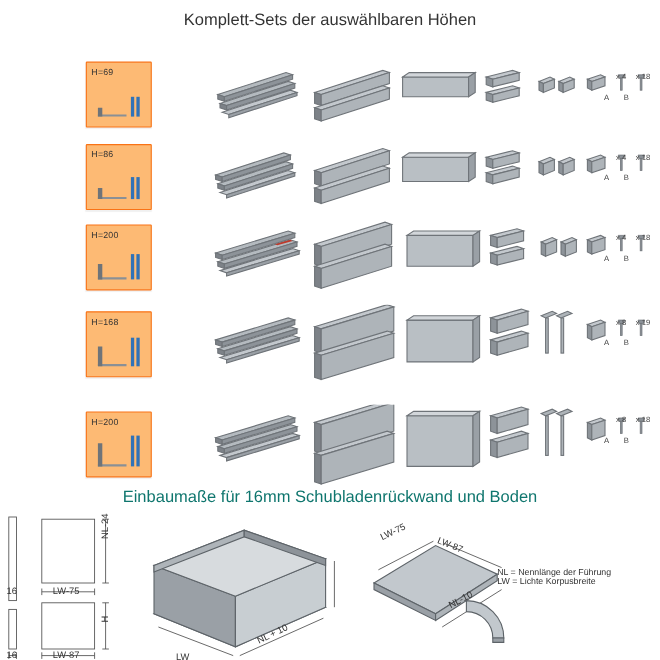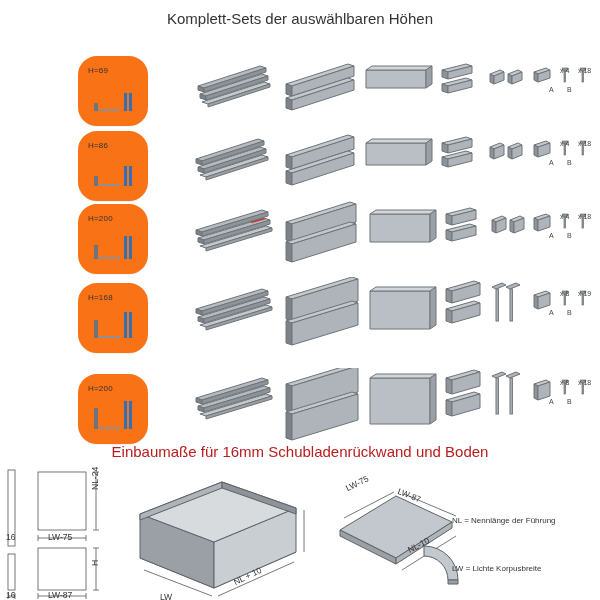--- a/index.html
+++ b/index.html
@@ -12,30 +12,30 @@
     position:relative;
   }
   .page{position:relative;width:600px;height:600px;}
 
   .title{
     position:absolute;top:10px;left:0;width:600px;
     text-align:center;font-size:15px;color:#333;
   }
   .title2{
     position:absolute;top:443px;left:0;width:600px;
-    text-align:center;font-size:15px;color:#b91c1c;
+    text-align:center;font-size:15px;color:#0f766e;
   }
 
   
   .row{position:absolute;left:0;width:600px;height:72px;}
 
   
   .hbox{
     position:absolute;left:78px;top:6px;width:58px;height:58px;
-    border:6px solid #f97316;border-radius:19px;background:#f97316;
+    border:1px solid #f97316;border-radius:1px;background:#fdba74;
     box-shadow:0 1px 1px rgba(0,0,0,.06);
   }
   .hlabel{
     position:absolute;left:4px;top:4px;
     font-size:8px;color:#333;letter-spacing:.2px;
   }
   .hglyph{position:absolute;left:6px;bottom:5px;width:46px;height:34px;}
 
   
   .parts{position:absolute;left:190px;top:0;width:400px;height:72px;}
@@ -518,15 +518,15 @@
   <div class="legend" style="left:406px;top:546px;transform:rotate(-28deg);transform-origin:left top;">NL-10</div>
 
   <svg class="svgwrap" style="left:418px;top:540px;" width="50" height="48" viewBox="0 0 50 48">
     <g stroke="#5d6368" stroke-width="1">
       <path d="M6 6 A34 34 0 0 1 40 40 L30 40 A24 24 0 0 0 6 16 Z" fill="#c2c8cd"></path>
       <path d="M40 40 L40 44 L30 44 L30 40 Z" fill="#9aa0a6"></path>
     </g>
   </svg>
 
   <div class="legend" style="left:452px;top:516px;font-size:8px;">NL = Nennlänge der Führung</div>
-  <div class="legend" style="left:452px;top:524px;font-size:8px;margin-top:40px;">LW = Lichte Korpusbreite</div>
+  <div class="legend" style="left:452px;top:524px;font-size:8px;">LW = Lichte Korpusbreite</div>
 
 </div>
 
 </body></html>

